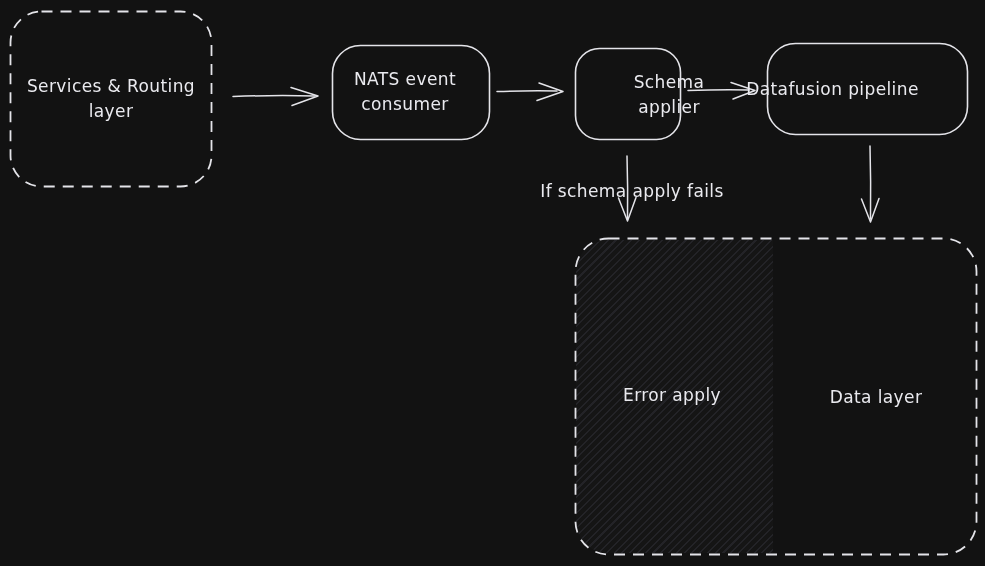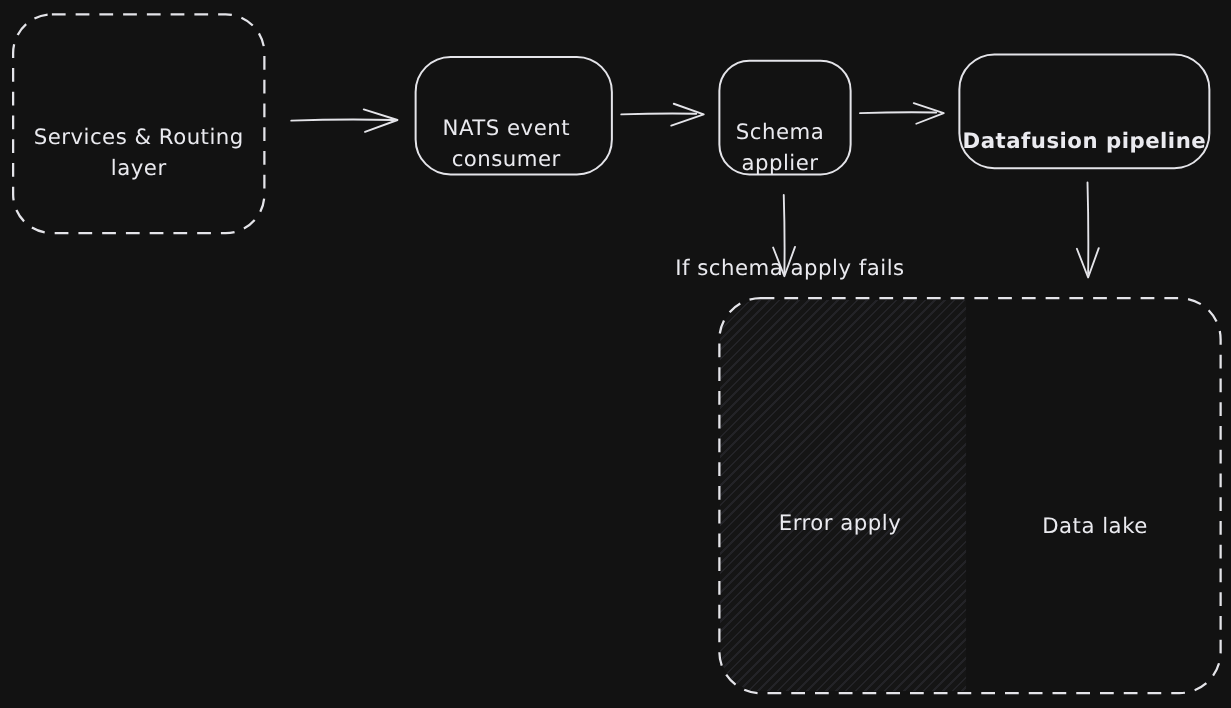--- a/index.html
+++ b/index.html
@@ -62,21 +62,20 @@
     );
   }
   .label {
     position: absolute;
     text-align: center;
     font-size: 17px;
     letter-spacing: 0.4px;
     line-height: 25px;
     white-space: pre-line;
     color: var(--text-color);
-    margin-top: 24px;
   }
   .label.single {
     line-height: 22px;
   }
 </style>
 </head>
 <body>
 
 <div class="canvas">
 
@@ -111,24 +110,24 @@
       <polyline points="861.5,199 870.5,222 879,198.5"></polyline>
     </g>
   </svg>
 
   <div class="label" style="left:10px; top:74px; width:202px;">Services &amp; Routing
 layer</div>
 
   <div class="label" style="left:332px; top:67px; width:146px;">NATS event
 consumer</div>
 
-  <div class="label" style="left:562px; top:70px; width:124px;text-align:center;">Schema
+  <div class="label" style="left:607px; top:70px; width:124px;text-align:center;">Schema
 applier</div>
 
-  <div class="label single" style="left:767px; top:78px; width:201px;font-weight:bold;">Datafusion pipeline</div>
+  <div class="label single" style="left:732px; top:78px; width:201px;">Datafusion pipeline</div>
 
   <div class="label single" style="left:502px; top:180px; width:260px;">If schema apply fails</div>
 
   <div class="label single" style="left:572px; top:384px; width:200px;">Error apply</div>
 
-  <div class="label single" style="left:776px; top:386px; width:200px;">Data lake</div>
+  <div class="label single" style="left:776px; top:386px; width:200px;">Data layer</div>
 
 </div>
 
 </body></html>

